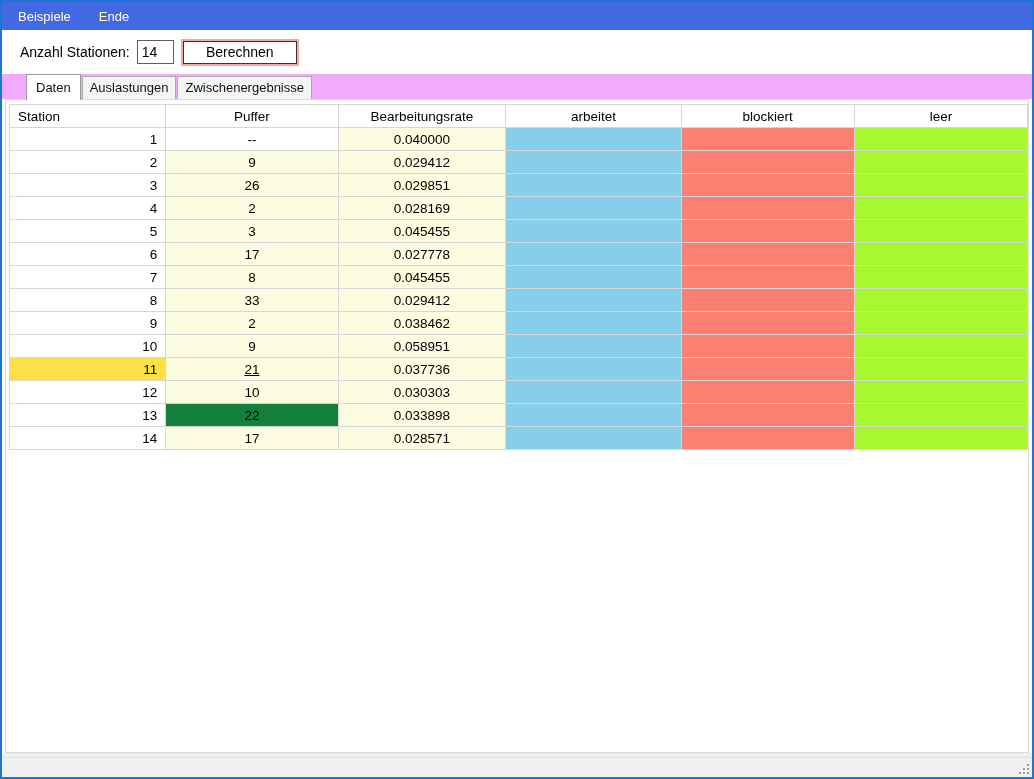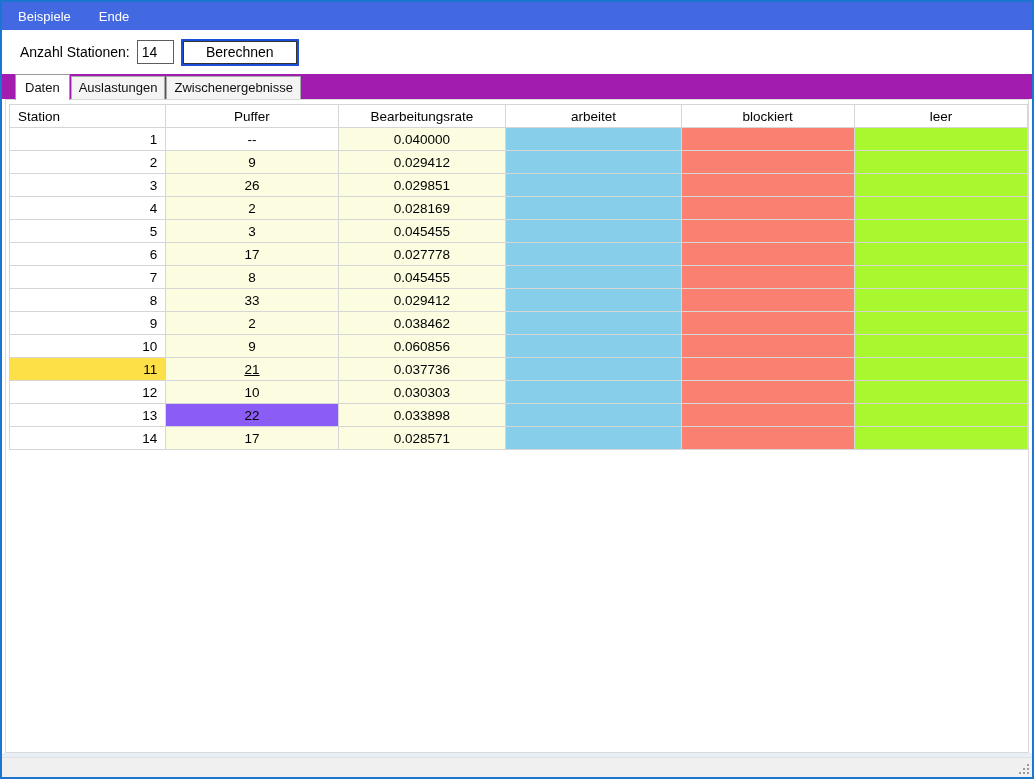--- a/index.html
+++ b/index.html
@@ -47,30 +47,30 @@
   }
   .toolbar-label { font-size:14px; color:#000; }
   .stations-input {
     width:37px; height:24px; margin-left:7px;
     border:1px solid #5c5c5c; font-size:14px;
     font-family:"Liberation Sans", sans-serif;
     padding:0 4px; color:#000; background:#fff;
   }
   .calc-button {
     margin-left:7px; width:118px; height:27px;
-    background:#ffffff; border:2px solid #1d4ed8;
+    background:#ffffff; border:2px solid #fca5a5;
     box-shadow: inset 0 0 0 1px #333333;
     font-size:14px; color:#000;
     font-family:"Liberation Sans", sans-serif; cursor:default;
   }
 
   
   .tabstrip {
     height:25px; flex:none; display:flex; align-items:flex-end;
-    padding-left:13px; background:#a21caf; position:relative; z-index:2;
+    padding-left:24px; background:#f0abfc; position:relative; z-index:2;
   }
   .tab {
     font-size:13px; color:#111;
     border:1px solid #ababab; border-bottom:none;
     background:#f4f4f4; padding:3px 7px 4px 7px;
     margin-right:1px; cursor:default; white-space:nowrap;
   }
   .tab.active {
     background:#ffffff; border:1px solid #9a9a9a; border-bottom:none;
     padding:5px 9px 5px 9px; margin-bottom:-1px; position:relative; z-index:3;
@@ -209,21 +209,21 @@
             <td class="al-right" style="background: rgb(255, 255, 255);">9</td>
             <td class="al-center" style="background: rgb(252, 252, 224);">2</td>
             <td class="al-center" style="background: rgb(252, 252, 224);">0.038462</td>
             <td class="colored" style="background: rgb(135, 206, 235);"></td>
             <td class="colored" style="background: rgb(250, 128, 114);"></td>
             <td class="colored" style="background: rgb(169, 247, 47);"></td>
           </tr>
           <tr>
             <td class="al-right" style="background: rgb(255, 255, 255);">10</td>
             <td class="al-center" style="background: rgb(252, 252, 224);">9</td>
-            <td class="al-center" style="background: rgb(252, 252, 224);">0.060856</td>
+            <td class="al-center" style="background: rgb(252, 252, 224);">0.058951</td>
             <td class="colored" style="background: rgb(135, 206, 235);"></td>
             <td class="colored" style="background: rgb(250, 128, 114);"></td>
             <td class="colored" style="background: rgb(169, 247, 47);"></td>
           </tr>
           <tr>
             <td class="al-right" style="background: #fde047;">11</td>
             <td class="al-center" style="background: rgb(252, 252, 224); text-decoration: underline;">21</td>
             <td class="al-center" style="background: rgb(252, 252, 224);">0.037736</td>
             <td class="colored" style="background: rgb(135, 206, 235);"></td>
             <td class="colored" style="background: rgb(250, 128, 114);"></td>
@@ -232,21 +232,21 @@
           <tr>
             <td class="al-right" style="background: rgb(255, 255, 255);">12</td>
             <td class="al-center" style="background: rgb(252, 252, 224);">10</td>
             <td class="al-center" style="background: rgb(252, 252, 224);">0.030303</td>
             <td class="colored" style="background: rgb(135, 206, 235);"></td>
             <td class="colored" style="background: rgb(250, 128, 114);"></td>
             <td class="colored" style="background: rgb(169, 247, 47);"></td>
           </tr>
           <tr>
             <td class="al-right" style="background: rgb(255, 255, 255);">13</td>
-            <td class="al-center" style="background: #8b5cf6; text-align: center;">22</td>
+            <td class="al-center" style="background: #15803d; text-align: center;">22</td>
             <td class="al-center" style="background: rgb(252, 252, 224);">0.033898</td>
             <td class="colored" style="background: rgb(135, 206, 235);"></td>
             <td class="colored" style="background: rgb(250, 128, 114);"></td>
             <td class="colored" style="background: rgb(169, 247, 47);"></td>
           </tr>
           <tr>
             <td class="al-right" style="background: rgb(255, 255, 255);">14</td>
             <td class="al-center" style="background: rgb(252, 252, 224);">17</td>
             <td class="al-center" style="background: rgb(252, 252, 224);">0.028571</td>
             <td class="colored" style="background: rgb(135, 206, 235);"></td>

